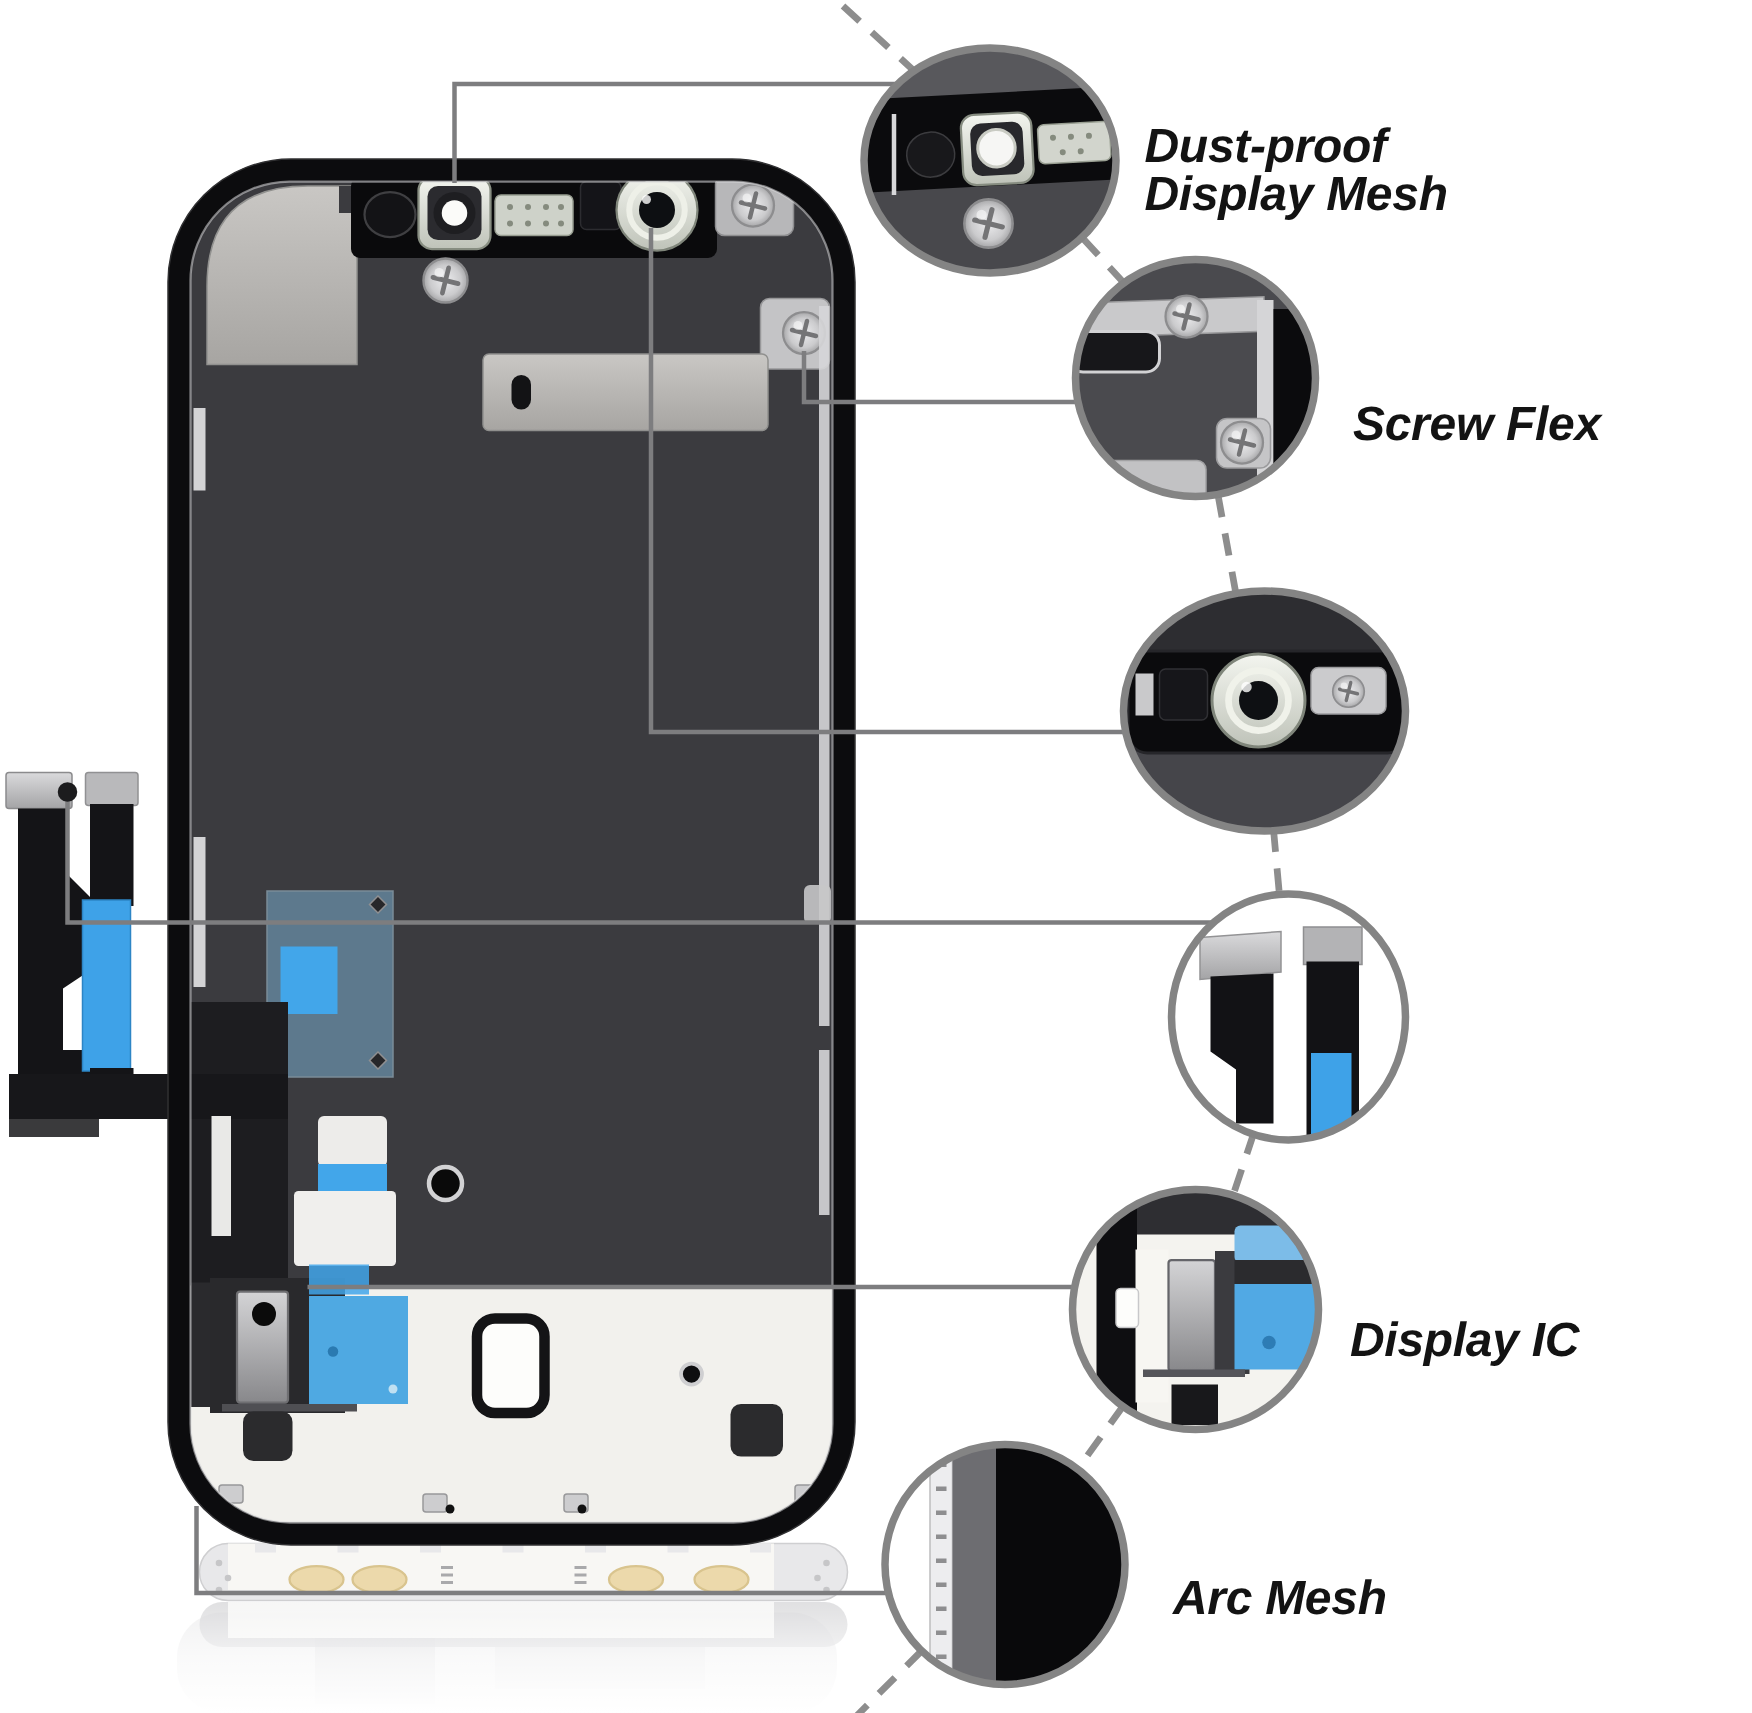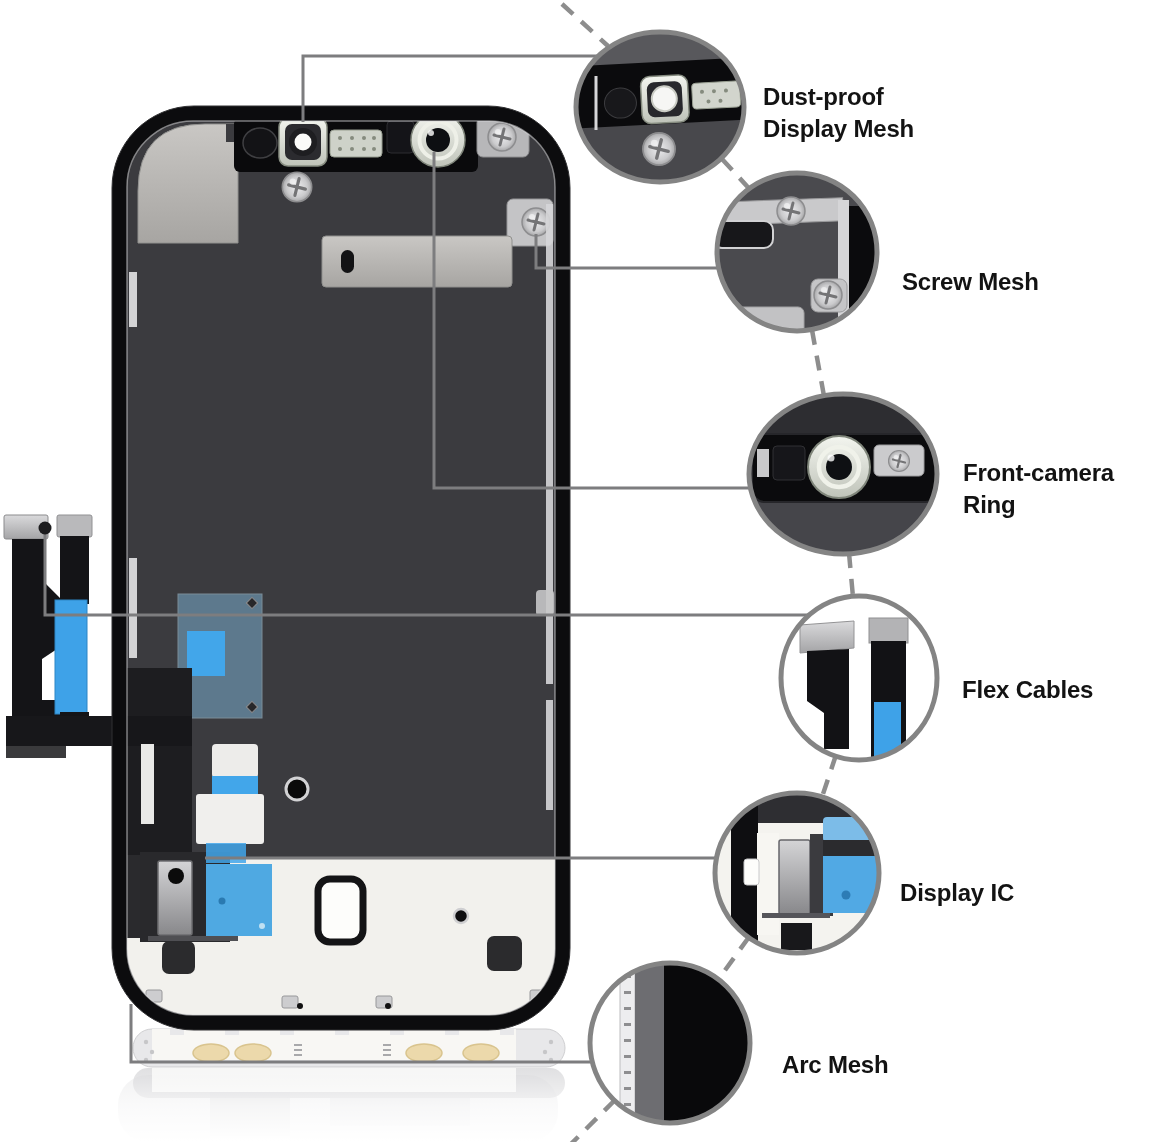--- a/index.html
+++ b/index.html
@@ -1,20 +1,20 @@
 <!DOCTYPE html>
 <html><head>
 <meta charset="utf-8">
 <style>
   html,body{margin:0;padding:0;background:#fff;}
   .stage{position:relative;width:1168px;height:1142px;background:#ffffff;overflow:hidden;
          font-family:"Liberation Sans",sans-serif;}
   .stage svg{position:absolute;left:0;top:0;}
-  .label{position:absolute;font-weight:700;font-size:24px;line-height:32px;
-         letter-spacing:-0.2px;color:#131313;white-space:nowrap;}
+  .label{position:absolute;font-weight:700;font-size:32px;line-height:32px;
+         letter-spacing:-0.2px;color:#131313;white-space:nowrap;font-style:italic;}
 </style>
 </head>
 <body>
 
 <div class="stage">
 
 <svg width="1168" height="1142" viewBox="0 0 1168 1142">
   <defs>
     <linearGradient id="gradMetal" x1="0" y1="0" x2="0" y2="1">
       <stop offset="0" stop-color="#f3f5ef"></stop>
@@ -358,28 +358,21 @@
     </g>
     <ellipse cx="670" cy="1043" rx="80" ry="80" fill="none" stroke="#848484" stroke-width="5"></ellipse>
   </g>
 </svg>
 
 <div class="label" style="left:763px;top:81px">
   <div>Dust-proof</div>
   <div>Display Mesh</div>
 </div>
 <div class="label" style="left:902px;top:266px">
-  <div>Screw Mesh</div>
-</div>
-<div class="label" style="left:963px;top:457px">
-  <div>Front-camera</div>
-  <div>Ring</div>
-</div>
-<div class="label" style="left:962px;top:674px">
-  <div>Flex Cables</div>
+  <div>Screw Flex</div>
 </div>
 <div class="label" style="left:900px;top:877px">
   <div>Display IC</div>
 </div>
 <div class="label" style="left:782px;top:1049px">
   <div>Arc Mesh</div>
 </div>
 
 </div>
 

